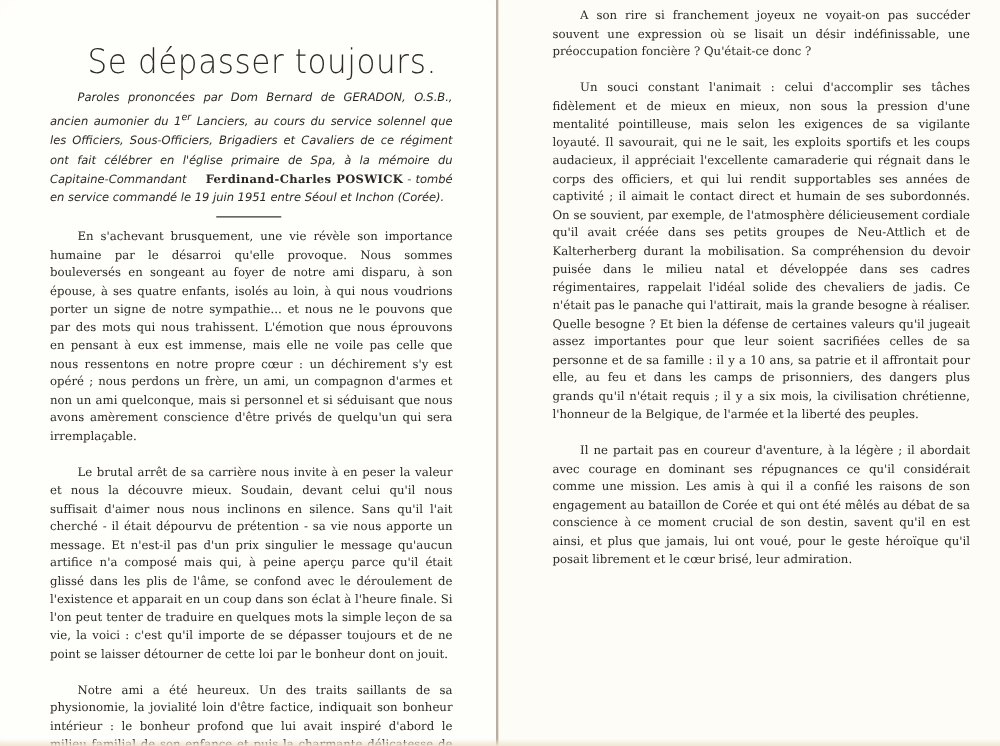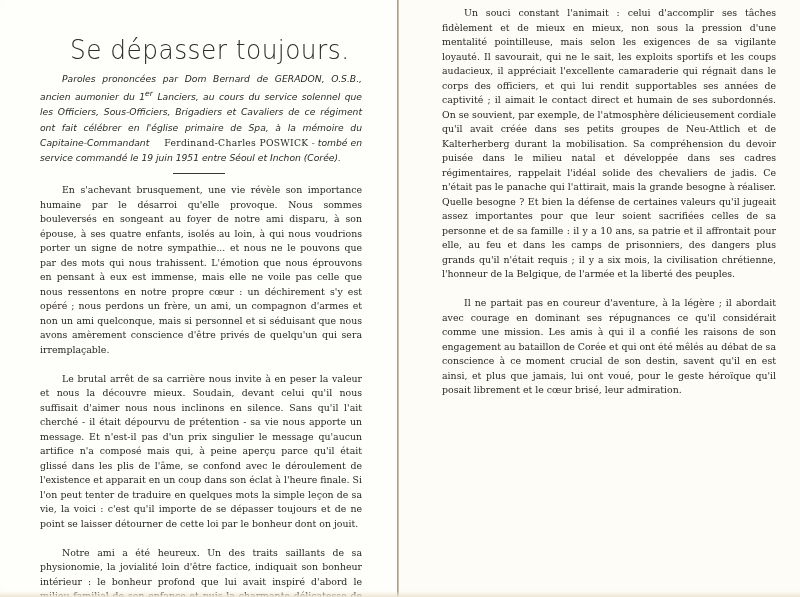--- a/index.html
+++ b/index.html
@@ -30,21 +30,21 @@
     transform: scaleX(0.92); transform-origin: left top;
     white-space: nowrap;
   }
   .intro {
     position: absolute; left: 40px; top: 71px; width: 322px;
     font-family: "DejaVu Sans", sans-serif; font-style: italic;
     font-size: 9.2px; line-height: 15.2px; text-align: justify;
     color: #2c2824;
   }
   .intro p { margin: 0; text-indent: 22px; }
-  .intro b { font-style: normal; font-family: "DejaVu Serif", serif; font-weight: normal; letter-spacing: 0.3px; padding-left: 12px; }
+  .intro b { font-style: normal; font-family: "DejaVu Serif", serif; font-weight: bold; letter-spacing: 0.3px; padding-left: 12px; }
   .separator {
     position: absolute; left: 173px; top: 173px; width: 52px; height: 1px;
     background: #3a3530;
   }
   .col {
     position: absolute; font-size: 9.4px; line-height: 14.5px;
     text-align: justify; color: #2b2723;
     font-family: "DejaVu Serif", serif;
   }
   .col-left { left: 40px; top: 183px; width: 322px; }
@@ -70,19 +70,20 @@
       <p>Le brutal arrêt de sa carrière nous invite à en peser la valeur et nous la découvre mieux. Soudain, devant celui qu'il nous suffisait d'aimer nous nous inclinons en silence. Sans qu'il l'ait cherché - il était dépourvu de prétention - sa vie nous apporte un message. Et n'est-il pas d'un prix singulier le message qu'aucun artifice n'a composé mais qui, à peine aperçu parce qu'il était glissé dans les plis de l'âme, se confond avec le déroulement de l'existence et apparait en un coup dans son éclat à l'heure finale. Si l'on peut tenter de traduire en quelques mots la simple leçon de sa vie, la voici : c'est qu'il importe de se dépasser toujours et de ne point se laisser détourner de cette loi par le bonheur dont on jouit.</p>
       <p>Notre ami a été heureux. Un des traits saillants de sa physionomie, la jovialité loin d'être factice, indiquait son bonheur intérieur : le bonheur profond que lui avait inspiré d'abord le milieu familial de son enfance et puis la charmante délicatesse de son foyer. Il buvait les joies saines de la vie et en trouvait</p>
     </div>
   </div>
 
   <div class="gutter"></div>
 
   <div class="page page-right"></div>
 
   <div class="col col-right" style="top:6px;">
+    <p>A son rire si franchement joyeux ne voyait-on pas succéder souvent une expression où se lisait un désir indéfinissable, une préoccupation foncière ? Qu'était-ce donc ?</p>
     <p>Un souci constant l'animait : celui d'accomplir ses tâches fidèlement et de mieux en mieux, non sous la pression d'une mentalité pointilleuse, mais selon les exigences de sa vigilante loyauté. Il savourait, qui ne le sait, les exploits sportifs et les coups audacieux, il appréciait l'excellente camaraderie qui régnait dans le corps des officiers, et qui lui rendit supportables ses années de captivité ; il aimait le contact direct et humain de ses subordonnés. On se souvient, par exemple, de l'atmosphère délicieusement cordiale qu'il avait créée dans ses petits groupes de Neu-Attlich et de Kalterherberg durant la mobilisation. Sa compréhension du devoir puisée dans le milieu natal et développée dans ses cadres régimentaires, rappelait l'idéal solide des chevaliers de jadis. Ce n'était pas le panache qui l'attirait, mais la grande besogne à réaliser. Quelle besogne ? Et bien la défense de certaines valeurs qu'il jugeait assez importantes pour que leur soient sacrifiées celles de sa personne et de sa famille : il y a 10 ans, sa patrie et il affrontait pour elle, au feu et dans les camps de prisonniers, des dangers plus grands qu'il n'était requis ; il y a six mois, la civilisation chrétienne, l'honneur de la Belgique, de l'armée et la liberté des peuples.</p>
     <p>Il ne partait pas en coureur d'aventure, à la légère ; il abordait avec courage en dominant ses répugnances ce qu'il considérait comme une mission. Les amis à qui il a confié les raisons de son engagement au bataillon de Corée et qui ont été mêlés au débat de sa conscience à ce moment crucial de son destin, savent qu'il en est ainsi, et plus que jamais, lui ont voué, pour le geste héroïque qu'il posait librement et le cœur brisé, leur admiration.</p>
 
   </div>
 
   <div class="bottom-edge"></div>
 </div>
 
 </body></html>

